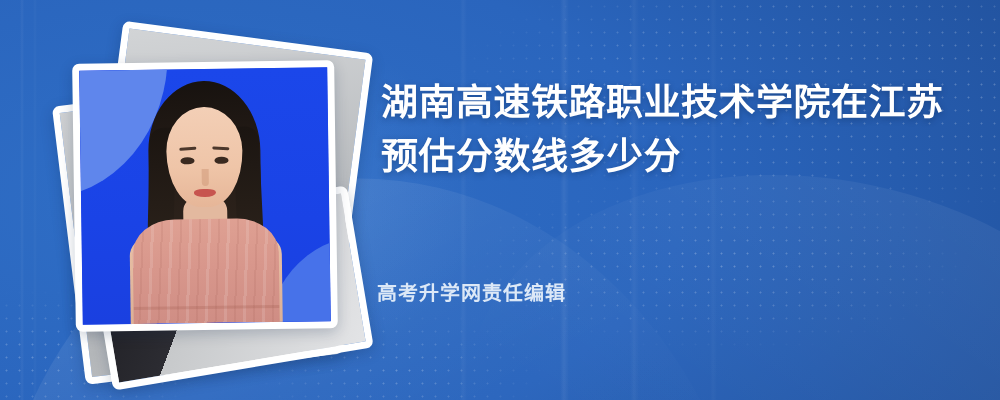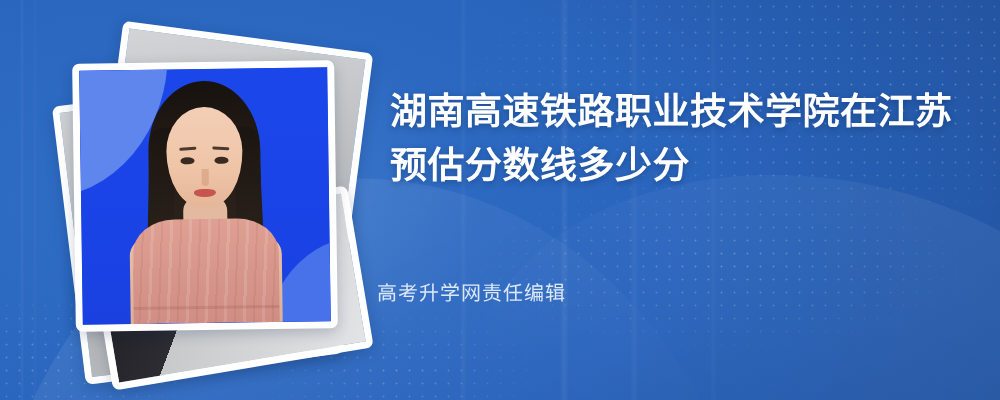--- a/index.html
+++ b/index.html
@@ -248,21 +248,21 @@
     left: 377px;
     top: 0;
     width: 600px;
     height: 400px;
   }
   .title {
     position: absolute;
     top: 72px;
     left: 0;
     width: 576px;
-    margin: 13px;
+    margin: 4px;
     color: #ffffff;
     font-size: 37px;
     font-weight: 700;
     line-height: 54px;
     letter-spacing: .5px;
     text-shadow: 0 2px 6px rgba(6,28,66,.35);
   }
   .byline {
     position: absolute;
     left: 16px;
@@ -275,21 +275,21 @@
     font-size: 27px;
     font-weight: 700;
     letter-spacing: 2px;
     line-height: 34px;
     text-shadow: 0 2px 6px rgba(6,28,66,.35);
   }
   .byline-role {
     margin: 8px 0 0 -16px;
     color: #dce8f7;
     font-size: 20px;
-    font-weight: 400;
+    font-weight: 700;
     letter-spacing: 1px;
     line-height: 26px;
   }
 </style>
 </head>
 <body>
 
 <div class="banner">
 
   <div class="bg-base"></div>

